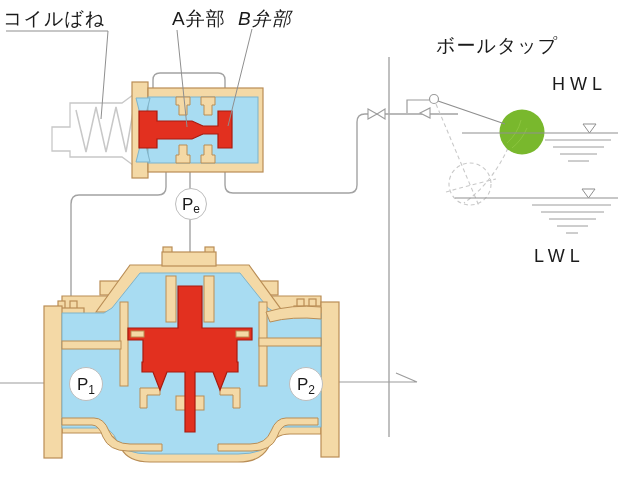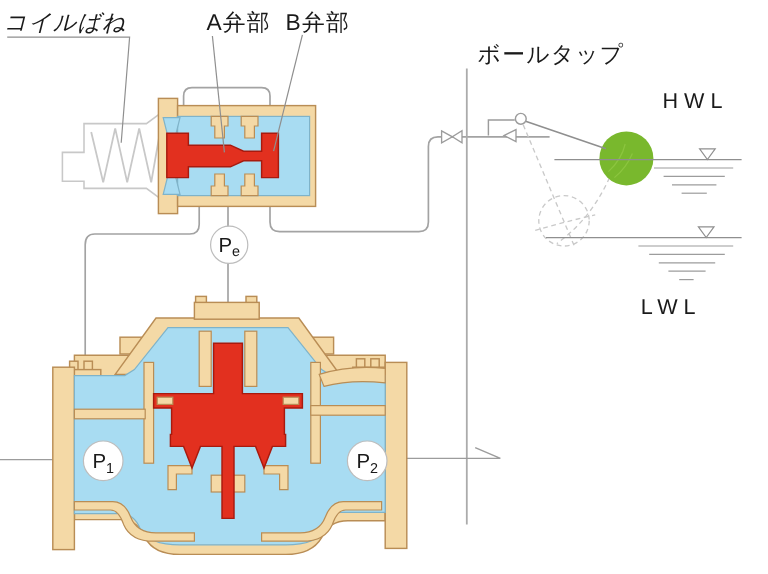--- a/index.html
+++ b/index.html
@@ -155,24 +155,24 @@
     </g>
   </g>
 
   <g fill="none" stroke="#8f8f8f" stroke-width="1">
     <path d="M6,31 H108 L101,119"></path>
     <line x1="177" y1="30" x2="187" y2="127"></line>
     <line x1="252" y1="29" x2="228" y2="126"></line>
   </g>
 </svg>
 
-<div class="jp-label" style="left:3px;top:6px;font-style:italic;">コイルばね</div>
+<div class="jp-label" style="left:3px;top:6px;">コイルばね</div>
 <div class="jp-label" style="left:172px;top:6px;">A弁部</div>
-<div class="jp-label" style="left:238px;top:6px;">B弁部</div>
-<div class="jp-label" style="left:398px;top:33px;">ボールタップ</div>
+<div class="jp-label" style="left:238px;top:6px;font-style:italic;">B弁部</div>
+<div class="jp-label" style="left:436px;top:33px;">ボールタップ</div>
 <div class="wl-label" style="left:552px;top:74px;">HWL</div>
 <div class="wl-label" style="left:534px;top:246px;">LWL</div>
 
 <div class="pcircle" style="left:175px;top:188px;width:30px;height:30px;">
   <span>P</span>
     <span class="sub">e</span>
 </div>
 <div class="pcircle" style="left:69px;top:367px;width:32px;height:32px;">
   <span>P</span>
     <span class="sub">1</span>

